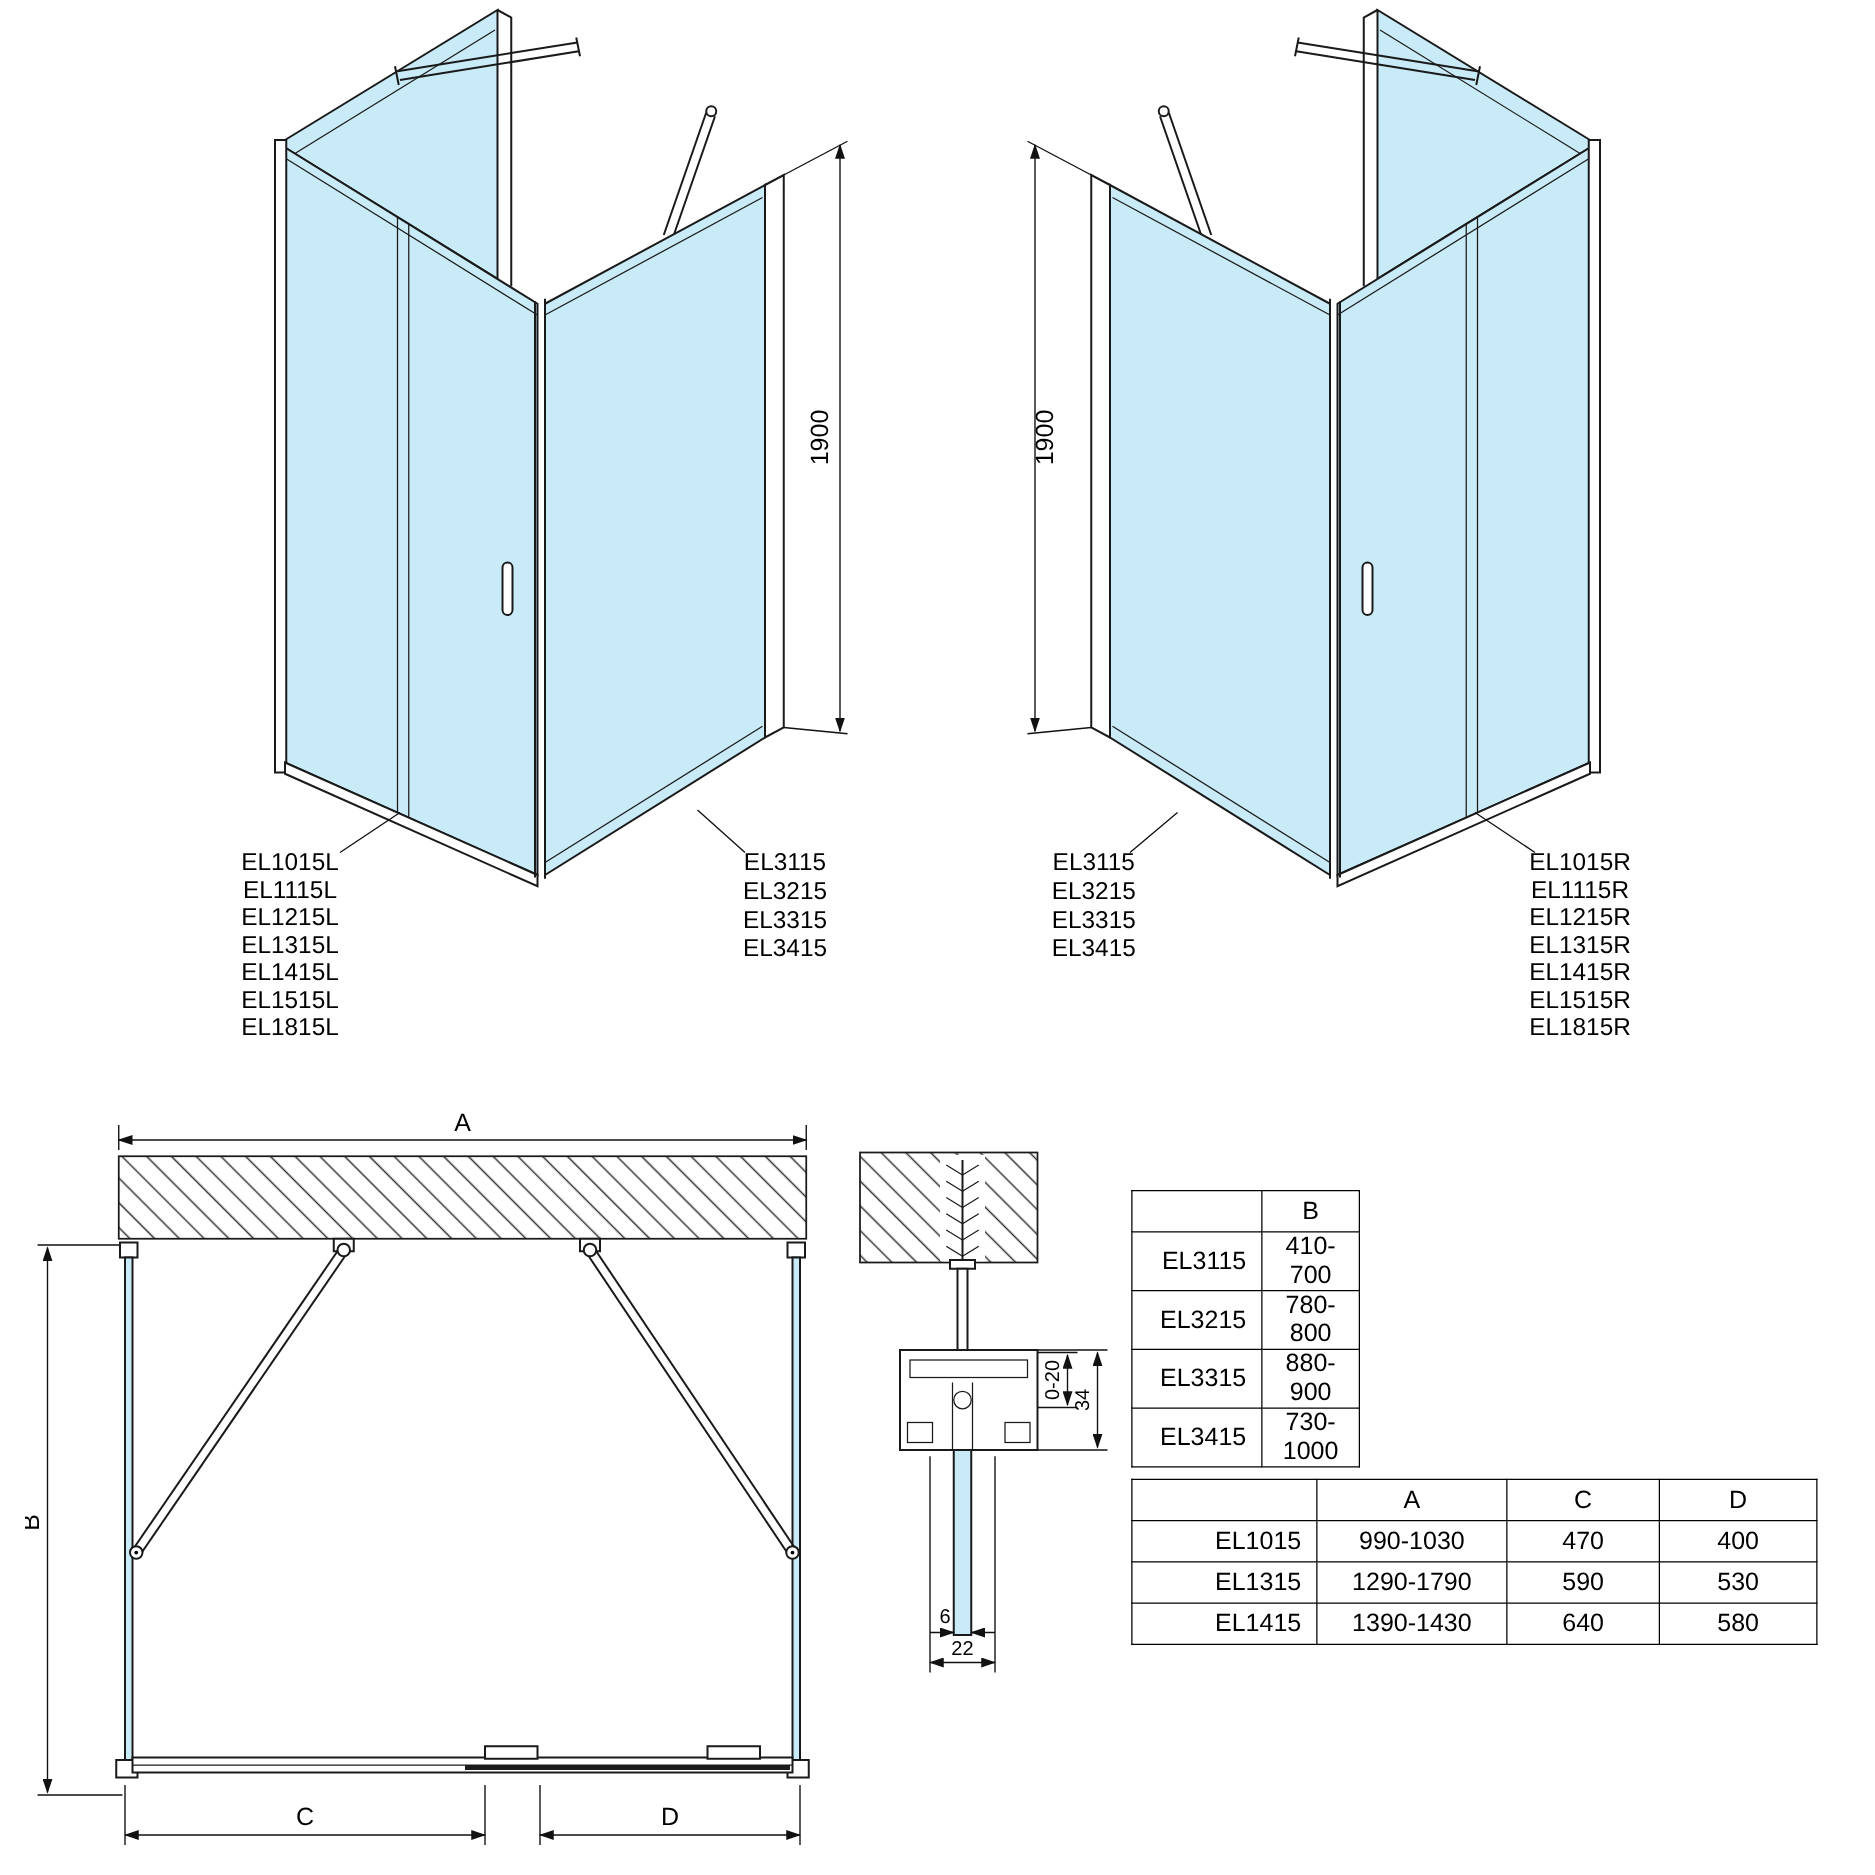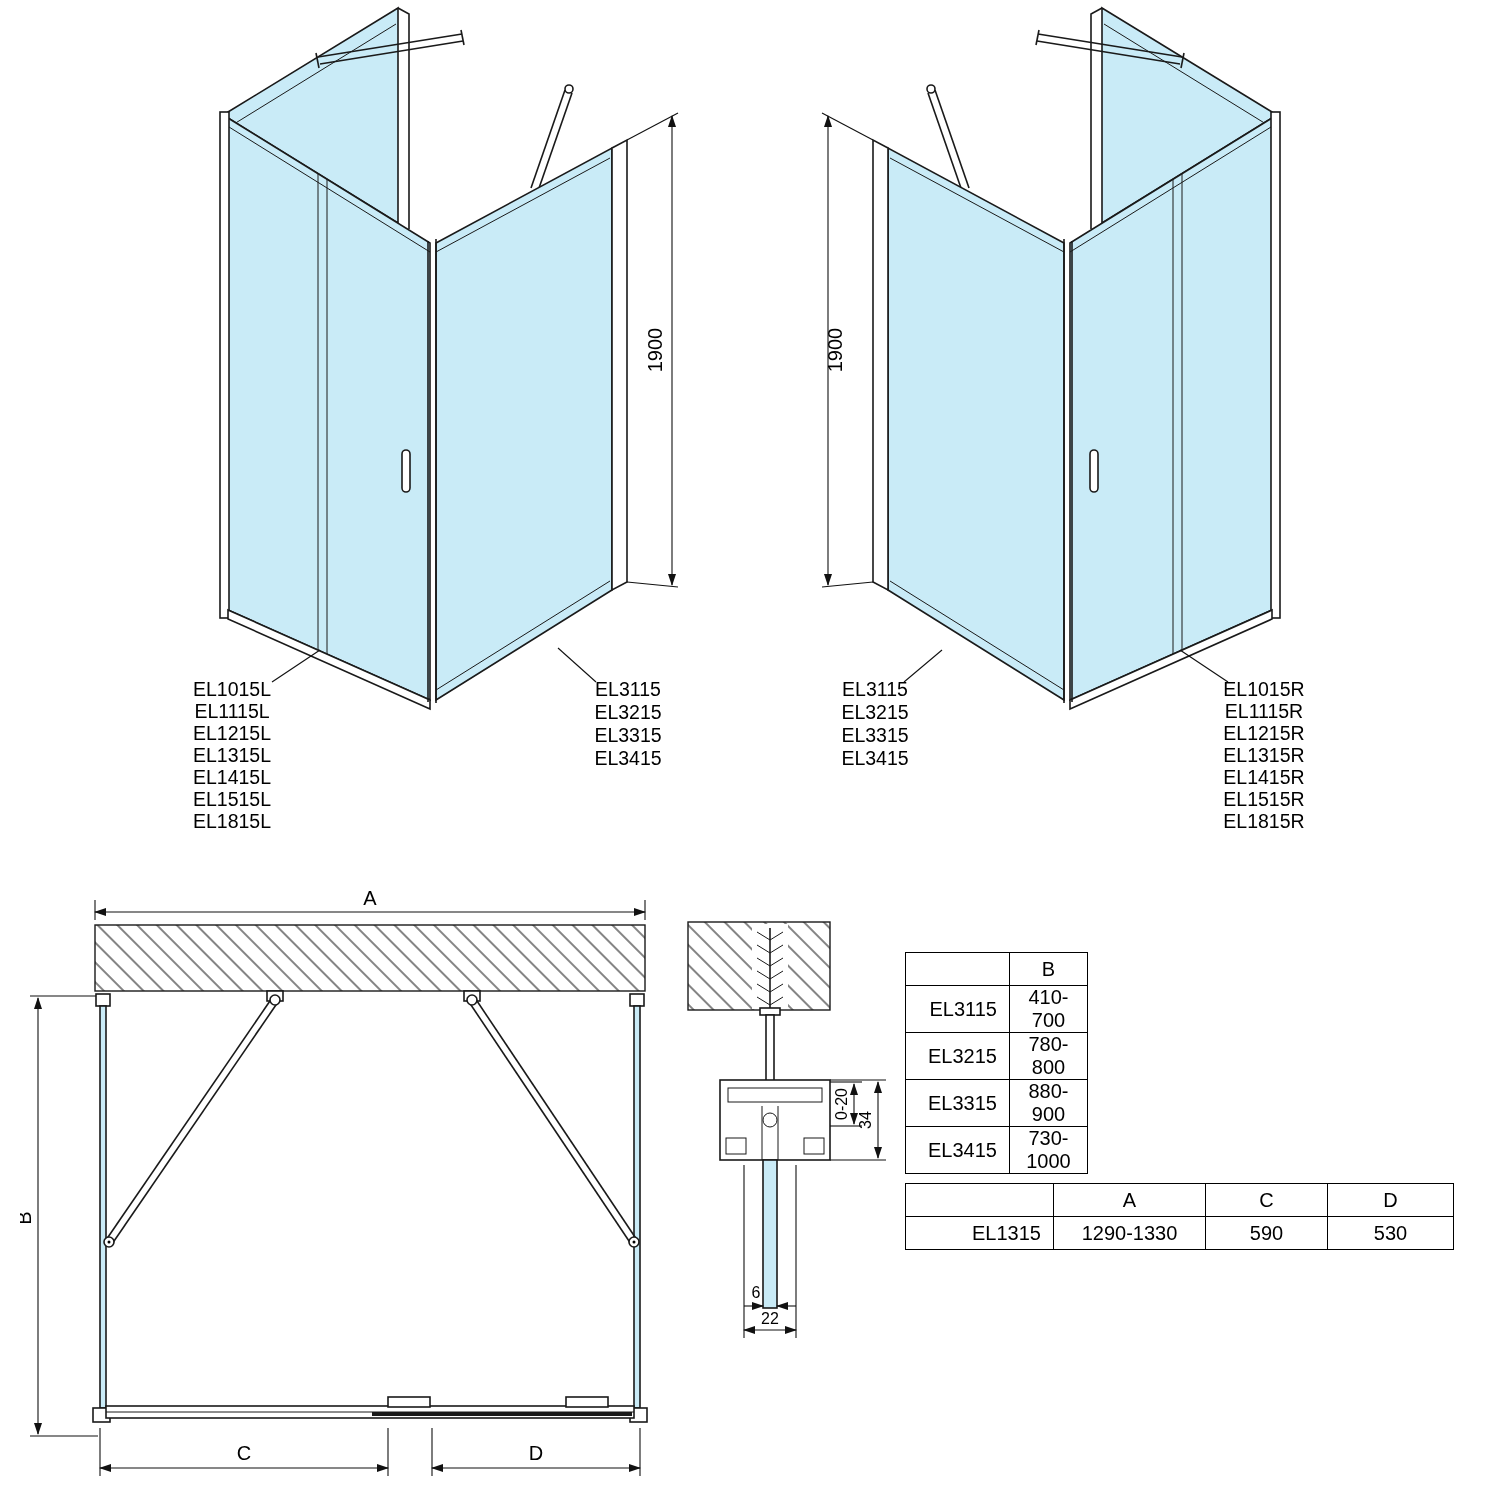--- a/index.html
+++ b/index.html
@@ -318,20 +318,32 @@
         <col style="width:126px">
       </colgroup>
     <tbody>
         <tr>
       <td></td>
       <td>A</td>
       <td>C</td>
       <td>D</td>
     </tr>
     <tr>
+      <td class="model">EL1015</td>
+      <td>990-1030</td>
+      <td>470</td>
+      <td>400</td>
+    </tr>
+    <tr>
       <td class="model">EL1315</td>
-      <td>1290-1330</td>
+      <td>1290-1790</td>
       <td>590</td>
       <td>530</td>
+    </tr>
+    <tr>
+      <td class="model">EL1415</td>
+      <td>1390-1430</td>
+      <td>640</td>
+      <td>580</td>
     </tr>
   </tbody>
     </table>
 </div>
 
 </body></html>

